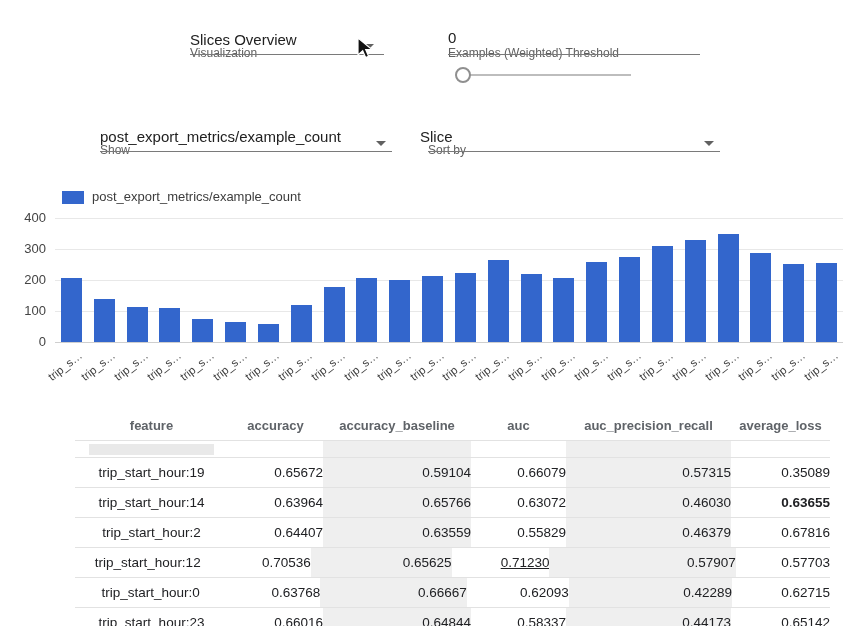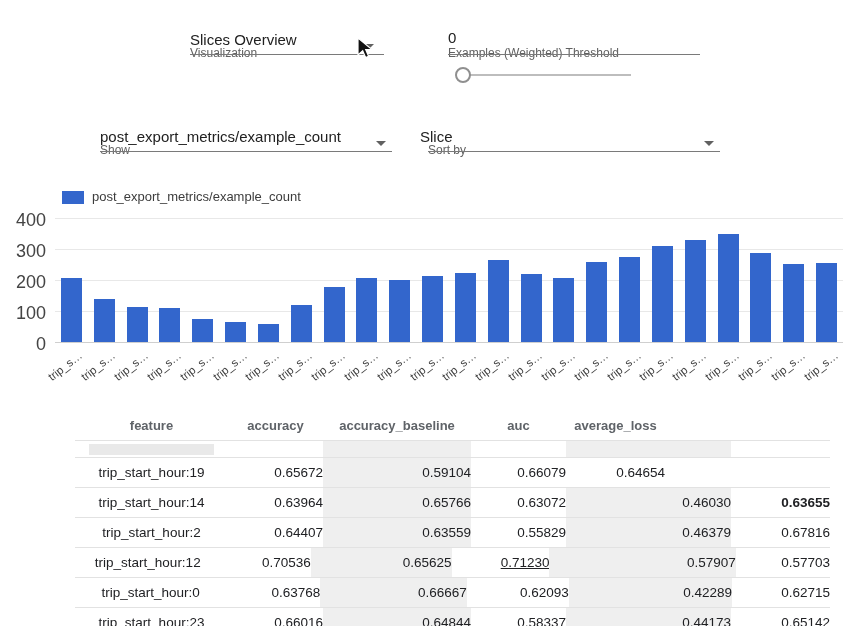--- a/index.html
+++ b/index.html
@@ -16,21 +16,21 @@
 
   .slider-track{position:absolute;left:461px;top:74px;width:170px;height:2px;background:#bdbdbd;cursor:pointer;}
   .slider-thumb{position:absolute;left:455px;top:67px;width:12px;height:12px;background:#fff;
                 border:2px solid #8f8f8f;border-radius:50%;cursor:pointer;}
 
   #chart{position:absolute;left:0;top:185px;width:863px;height:225px;}
   .legend-swatch{position:absolute;left:62px;top:6px;width:22px;height:13px;}
   .legend-label{position:absolute;left:92px;top:4px;font-size:13px;color:#3c3c3c;}
   .gridline{position:absolute;left:55px;width:788px;height:0;border-top:1px solid #e8e8e8;}
   .gridline.baseline{border-top:1px solid #cfcfcf;}
-  .ytick{position:absolute;left:0;width:46px;text-align:right;font-size:18px;color:#444;}
+  .ytick{position:absolute;left:0;width:46px;text-align:right;font-size:13px;color:#444;}
   .bar{position:absolute;width:21px;}
   .xlabel{position:absolute;width:58px;text-align:right;font-size:11.5px;color:#3c3c3c;
           transform:rotate(-38deg);transform-origin:100% 0;white-space:nowrap;}
 
   #metrics-table{position:absolute;left:75px;top:410px;width:755px;}
   .t-row{display:flex;border-bottom:1px solid #e2e2e2;background:#fff;}
   .t-cell{box-sizing:border-box;display:flex;align-items:center;overflow:hidden;}
   .t-head .t-cell{height:30px;justify-content:center;font-size:13px;font-weight:bold;color:#5f6368;cursor:pointer;}
   .t-filter .t-cell{height:16px;}
   .t-data .t-cell{height:29px;font-size:13.5px;color:#202124;}
@@ -130,38 +130,40 @@
       <div class="bar" style="left: 816.083px; top: 78.26px; height: 78.74px; background: rgb(51, 102, 204);"></div>
       <div class="xlabel" style="left: 774.583px; top: 164px;">trip_s…</div>
     </div>
 
   <div id="metrics-table">
       <div class="t-row t-head">
         <div class="t-cell" style="width: 153px;">feature</div>
         <div class="t-cell" style="width: 95px; text-align: center;">accuracy</div>
         <div class="t-cell" style="width: 148px;">accuracy_baseline</div>
         <div class="t-cell" style="width: 95px;">auc</div>
+        <div class="t-cell" style="width: 165px;">auc_precision_recall</div>
         <div class="t-cell" style="width: 99px;">average_loss</div>
       </div>
       <div class="t-row t-filter">
         <div class="t-cell" style="width: 153px;">
           <div class="filter-box"></div>
         </div>
         <div class="t-cell" style="width: 95px;"></div>
         <div class="t-cell shaded" style="width: 148px;"></div>
         <div class="t-cell" style="width: 95px;"></div>
         <div class="t-cell shaded" style="width: 165px;"></div>
         <div class="t-cell" style="width: 99px;"></div>
       </div>
       <div class="t-row t-data">
         <div class="t-cell feat" style="width: 153px;">trip_start_hour:19</div>
         <div class="t-cell num" style="width: 95px;">0.65672</div>
         <div class="t-cell num shaded" style="width: 148px;">0.59104</div>
         <div class="t-cell num" style="width: 95px;">0.66079</div>
-        <div class="t-cell num" style="width: 99px;">0.64654</div>
+        <div class="t-cell num shaded" style="width: 165px;">0.57315</div>
+        <div class="t-cell num" style="width: 99px;">0.35089</div>
       </div>
       <div class="t-row t-data">
         <div class="t-cell feat" style="width: 153px;">trip_start_hour:14</div>
         <div class="t-cell num" style="width: 95px;">0.63964</div>
         <div class="t-cell num shaded" style="width: 148px;">0.65766</div>
         <div class="t-cell num" style="width: 95px;">0.63072</div>
         <div class="t-cell num shaded" style="width: 165px;">0.46030</div>
         <div class="t-cell num" style="width: 99px; font-weight: bold;">0.63655</div>
       </div>
       <div class="t-row t-data">

